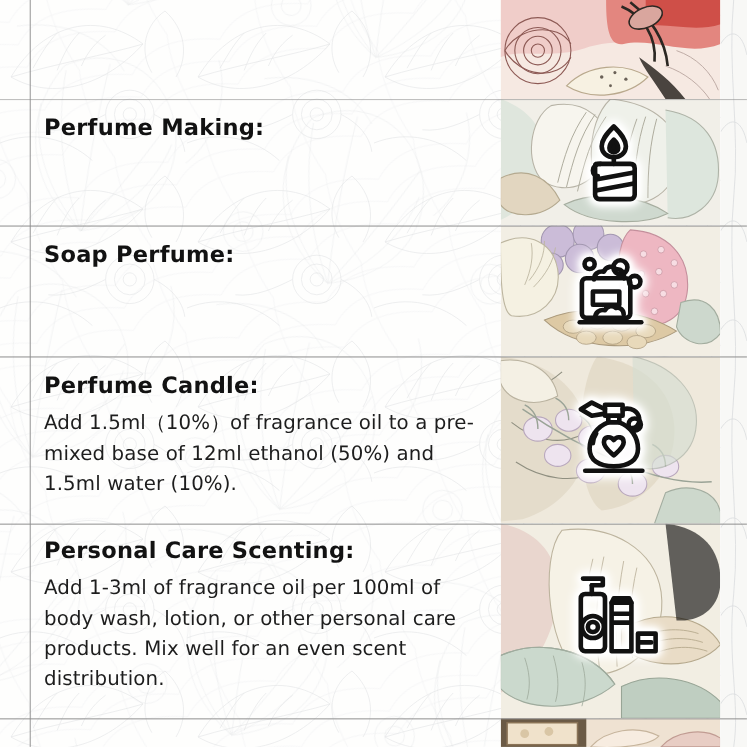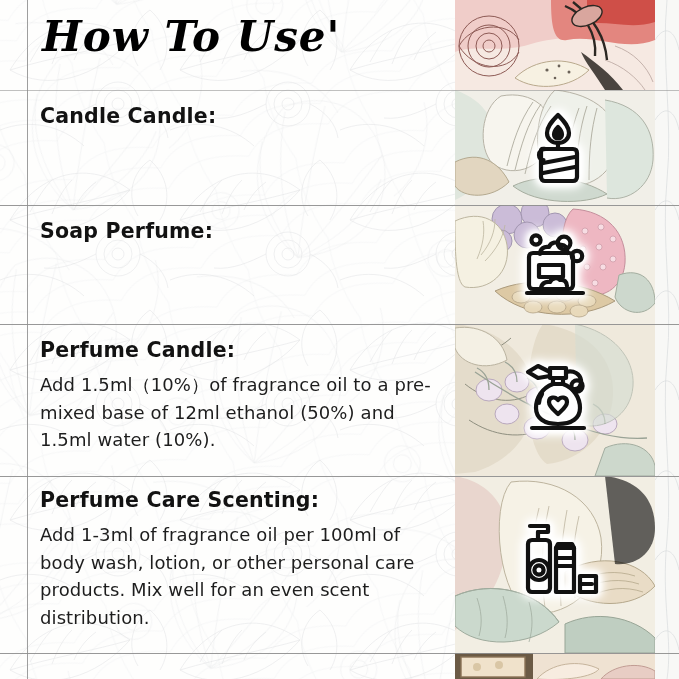--- a/index.html
+++ b/index.html
@@ -354,24 +354,23 @@
     </svg>
   </div>
 
   <div class="vline"></div>
   <div class="hline thin" style="top:90px;"></div>
   <div class="hline" style="top:205px;"></div>
   <div class="hline" style="top:324px;"></div>
   <div class="hline" style="top:476px;"></div>
   <div class="hline" style="top:653px;"></div>
 
-  <div class="title">How To Use'</div>
 
   <div class="section" style="top:104px;">
-    <p class="sec-head">Candle Candle:</p>
+    <p class="sec-head">Perfume Making:</p>
   </div>
   <div class="icon-wrap" style="top:100px;">
     <svg width="86" height="86" viewBox="0 0 86 86" aria-hidden="true">
       <g fill="none" stroke="#111" stroke-width="4.2" stroke-linecap="round" stroke-linejoin="round">
         <path d="M43,10 C50,17 54,22 54,28 C54,34 49,38 43,38 C37,38 32,34 32,28 C32,22 36,17 43,10 Z"></path>
         <path d="M43,22 C46,25 47,27 47,29.5 C47,32 45.2,33.5 43,33.5 C40.8,33.5 39,32 39,29.5 C39,27 40,25 43,22 Z" fill="#111"></path>
         <path d="M43,38 L43,44"></path>
         <path d="M26,46 C26,43 28,44 31,44 L58,44 C61,44 62,45.6 62,48 L62,72 C62,74.4 60.4,76 58,76 L30,76 C27.6,76 26,74.4 26,72 Z"></path>
         <path d="M31,44 C27,44 24,46.5 24,50 C24,53 26,55 28.5,55"></path>
         <path d="M28,58 L60,52"></path>
@@ -412,21 +411,21 @@
         <circle cx="65" cy="36" r="5.6"></circle>
         <path d="M41,34 C30,38 24,48 24,58 C24,68 32,74 46,74 C60,74 68,68 68,58 C68,48 62,38 51,34"></path>
         <path d="M46,50 C49,46 55,47 55,52 C55,57 49,61 46,64 C43,61 37,57 37,52 C37,47 43,46 46,50 Z"></path>
         <path d="M20,78 L72,78"></path>
         <path d="M30,44 C28,47 27,50 27,53"></path>
       </g>
     </svg>
   </div>
 
   <div class="section" style="top:488px;">
-    <p class="sec-head">Perfume Care Scenting:</p>
+    <p class="sec-head">Personal Care Scenting:</p>
     <p class="sec-body">Add 1-3ml of fragrance oil per 100ml of body wash, lotion, or other personal care products. Mix well for an even scent distribution.</p>
   </div>
   <div class="icon-wrap" style="top:512px;">
     <svg width="92" height="92" viewBox="0 0 92 92" aria-hidden="true">
       <g fill="none" stroke="#111" stroke-width="4.2" stroke-linecap="round" stroke-linejoin="round">
         <path d="M18,12 L36,12 L36,18 L26,18"></path>
         <path d="M26,18 L26,26"></path>
         <path d="M16,30 C16,27.6 17.6,26 20,26 L34,26 C36.4,26 38,27.6 38,30 L38,74 C38,76.4 36.4,78 34,78 L20,78 C17.6,78 16,76.4 16,74 Z"></path>
         <circle cx="27" cy="56" r="10"></circle>
         <circle cx="27" cy="56" r="4.6"></circle>

